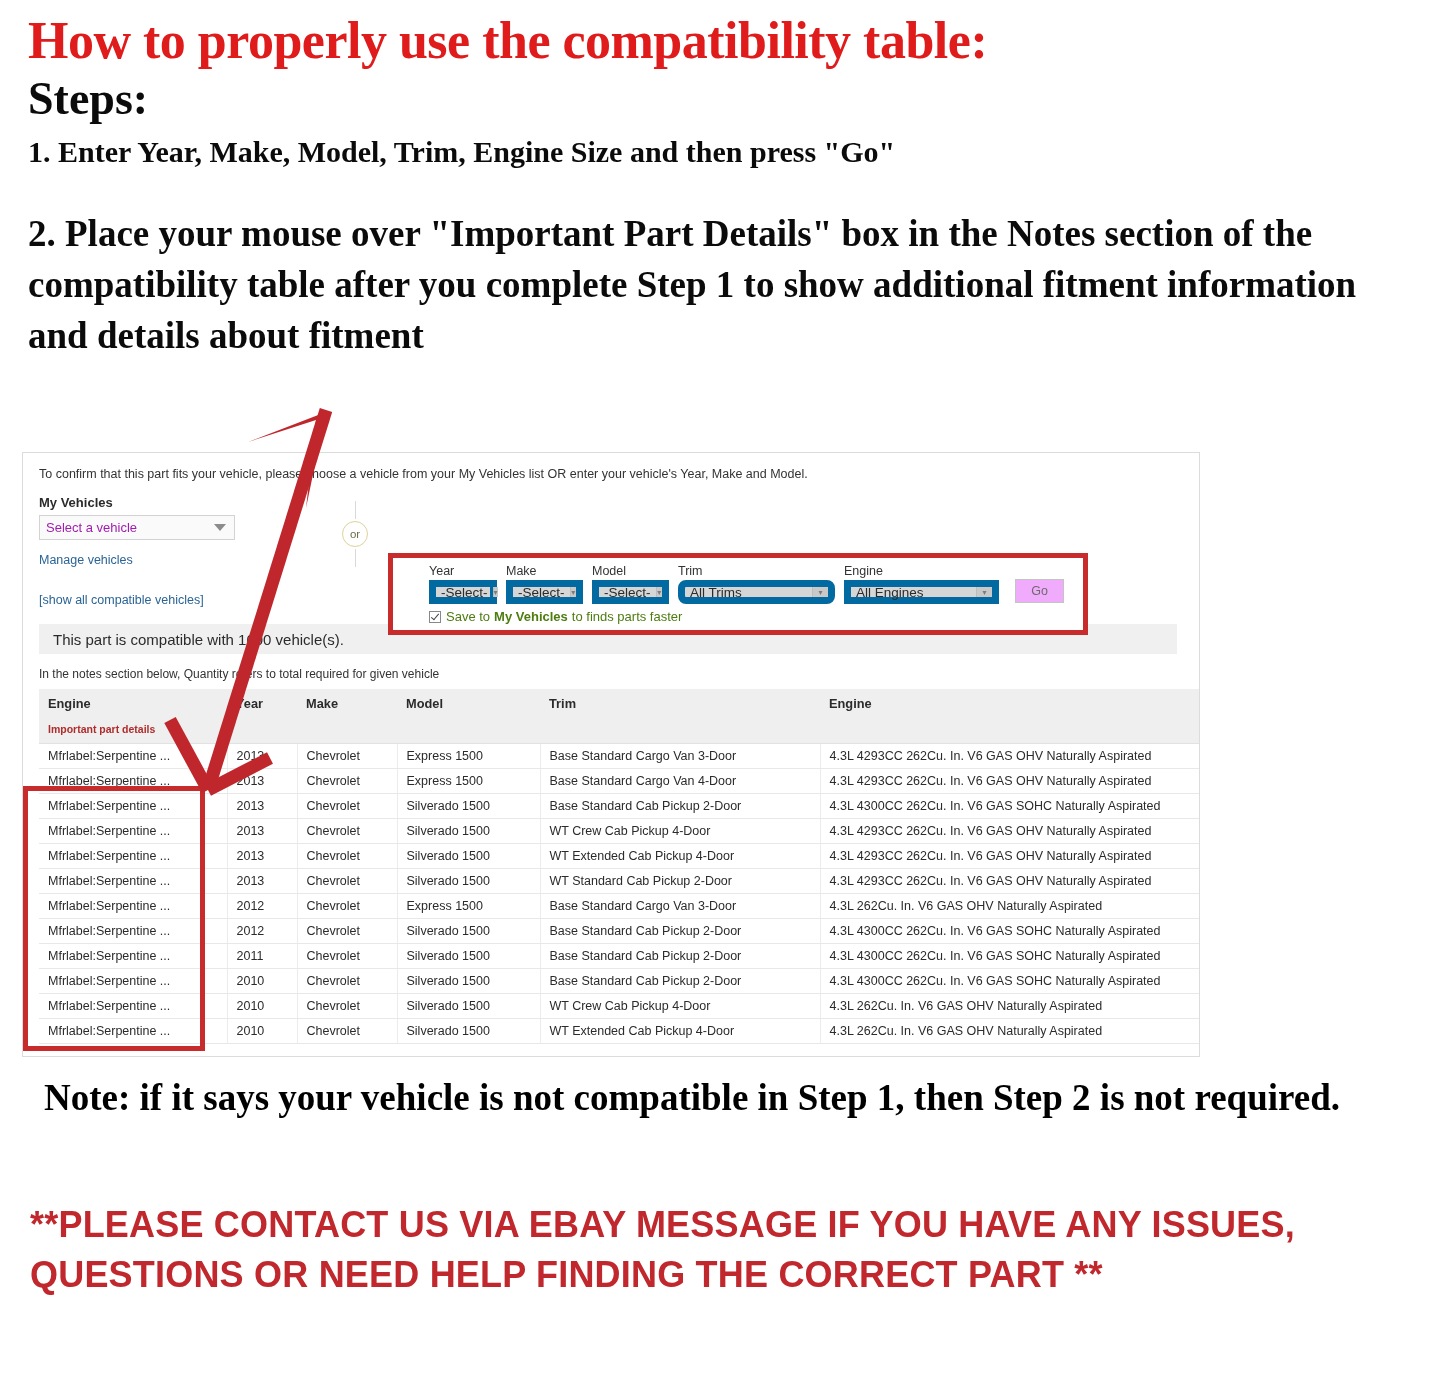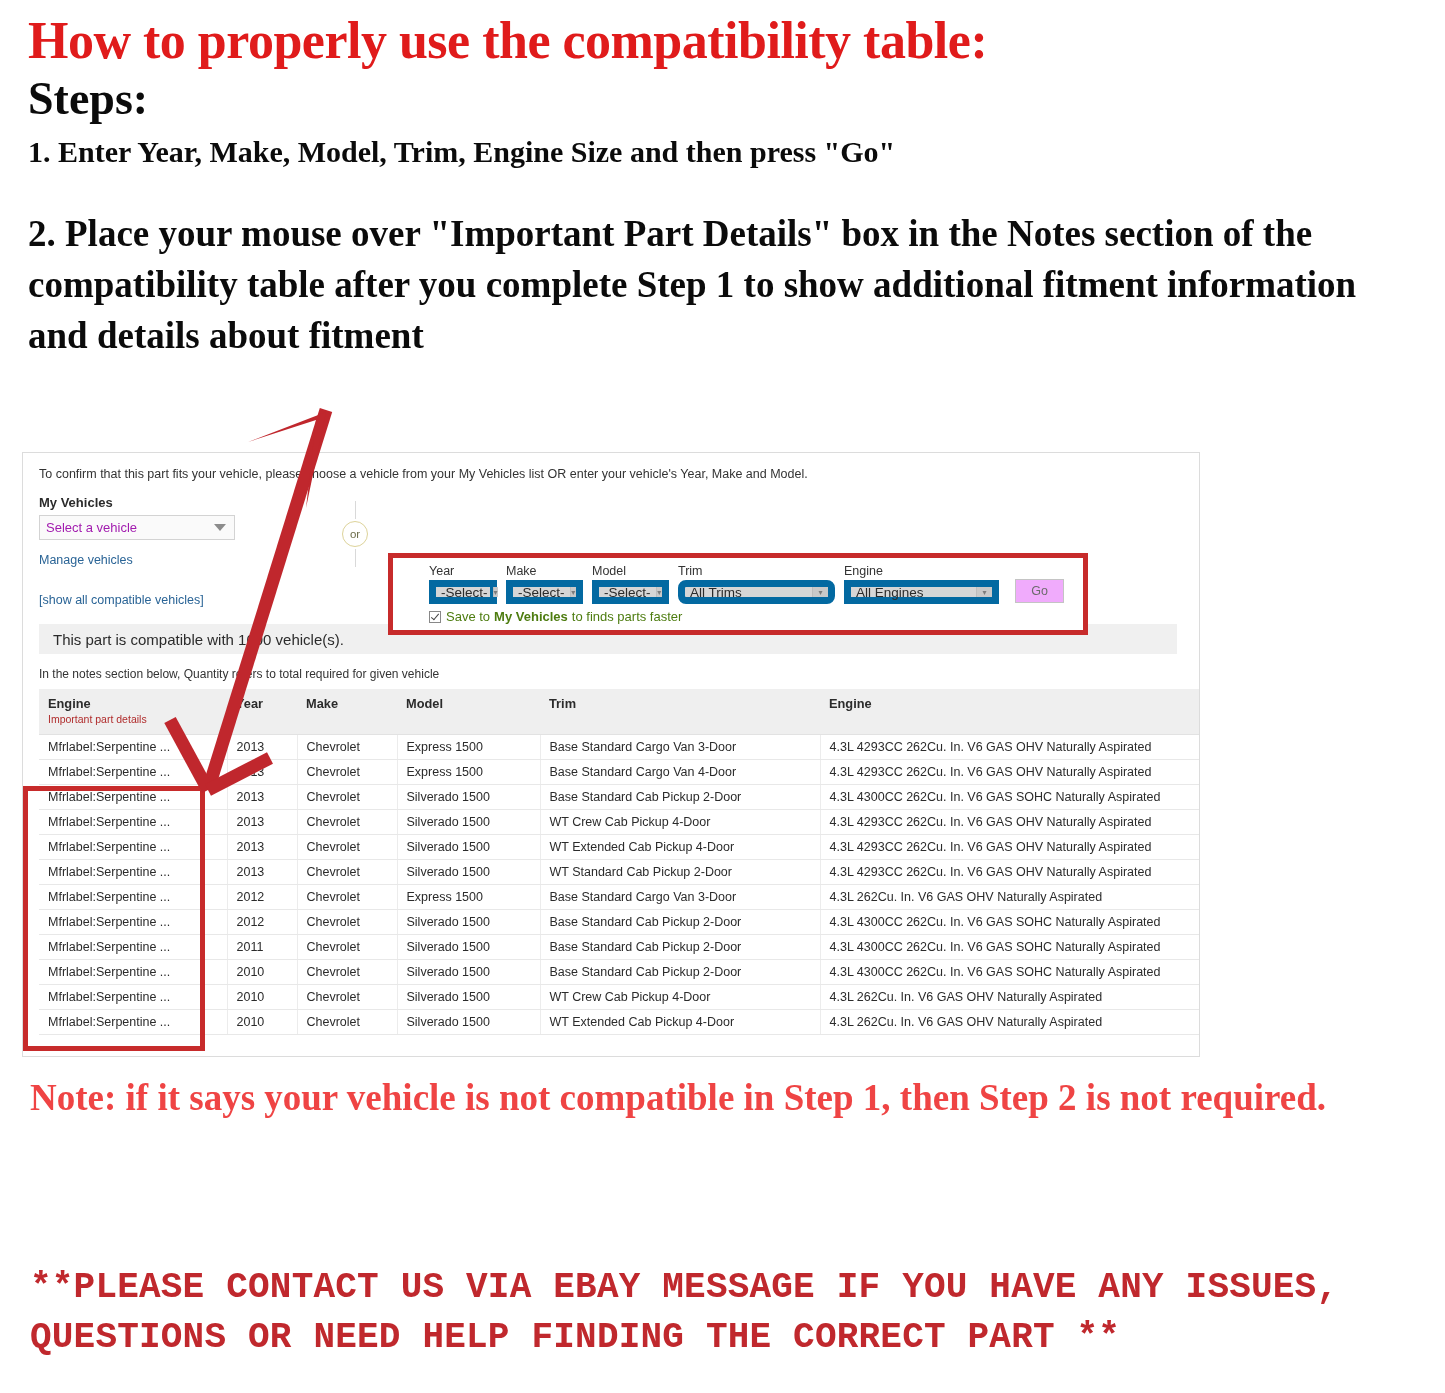--- a/index.html
+++ b/index.html
@@ -269,22 +269,22 @@
     padding: 7px 9px 8px 9px;
     border-bottom: 1px solid #e2e2e2;
     font-size: 12.8px;
     vertical-align: top;
     height: 30px;
   }
   .th-sub {
     display: block;
     color: #b02c2c;
     font-size: 10.5px;
-    font-weight: normal;
-    margin-top: 2px;
+    font-weight: bold;
+    margin-top: 12px;
   }
   table.fitment tbody td {
     padding: 5px 9px;
     border-bottom: 1px solid #e8e8e8;
     border-right: 1px solid #ececec;
     white-space: nowrap;
     overflow: hidden;
     height: 14px;
   }
   table.fitment tbody td:last-child { border-right: none; }
@@ -314,35 +314,35 @@
     top: 390px;
     width: 320px;
     height: 440px;
     z-index: 40;
     pointer-events: none;
   }
 
   
   .note-block {
     position: absolute;
-    left: 30px;
+    left: 44px;
     top: 1072px;
     width: 1340px;
     font-family: "Liberation Serif", serif;
     font-weight: bold;
     font-size: 37px;
     line-height: 1.38;
-    color: #ef4444;
+    color: #000000;
   }
   .contact-block {
     position: absolute;
     left: 30px;
-    top: 1263px;
+    top: 1200px;
     width: 1320px;
-    font-family: Liberation Mono, monospace;
+    font-family: Liberation Sans, sans-serif;
     font-weight: bold;
     font-size: 36px;
     line-height: 1.4;
     color: #c0282d;
     letter-spacing: 0.2px;
   }
 </style>
 </head>
 <body>
 

